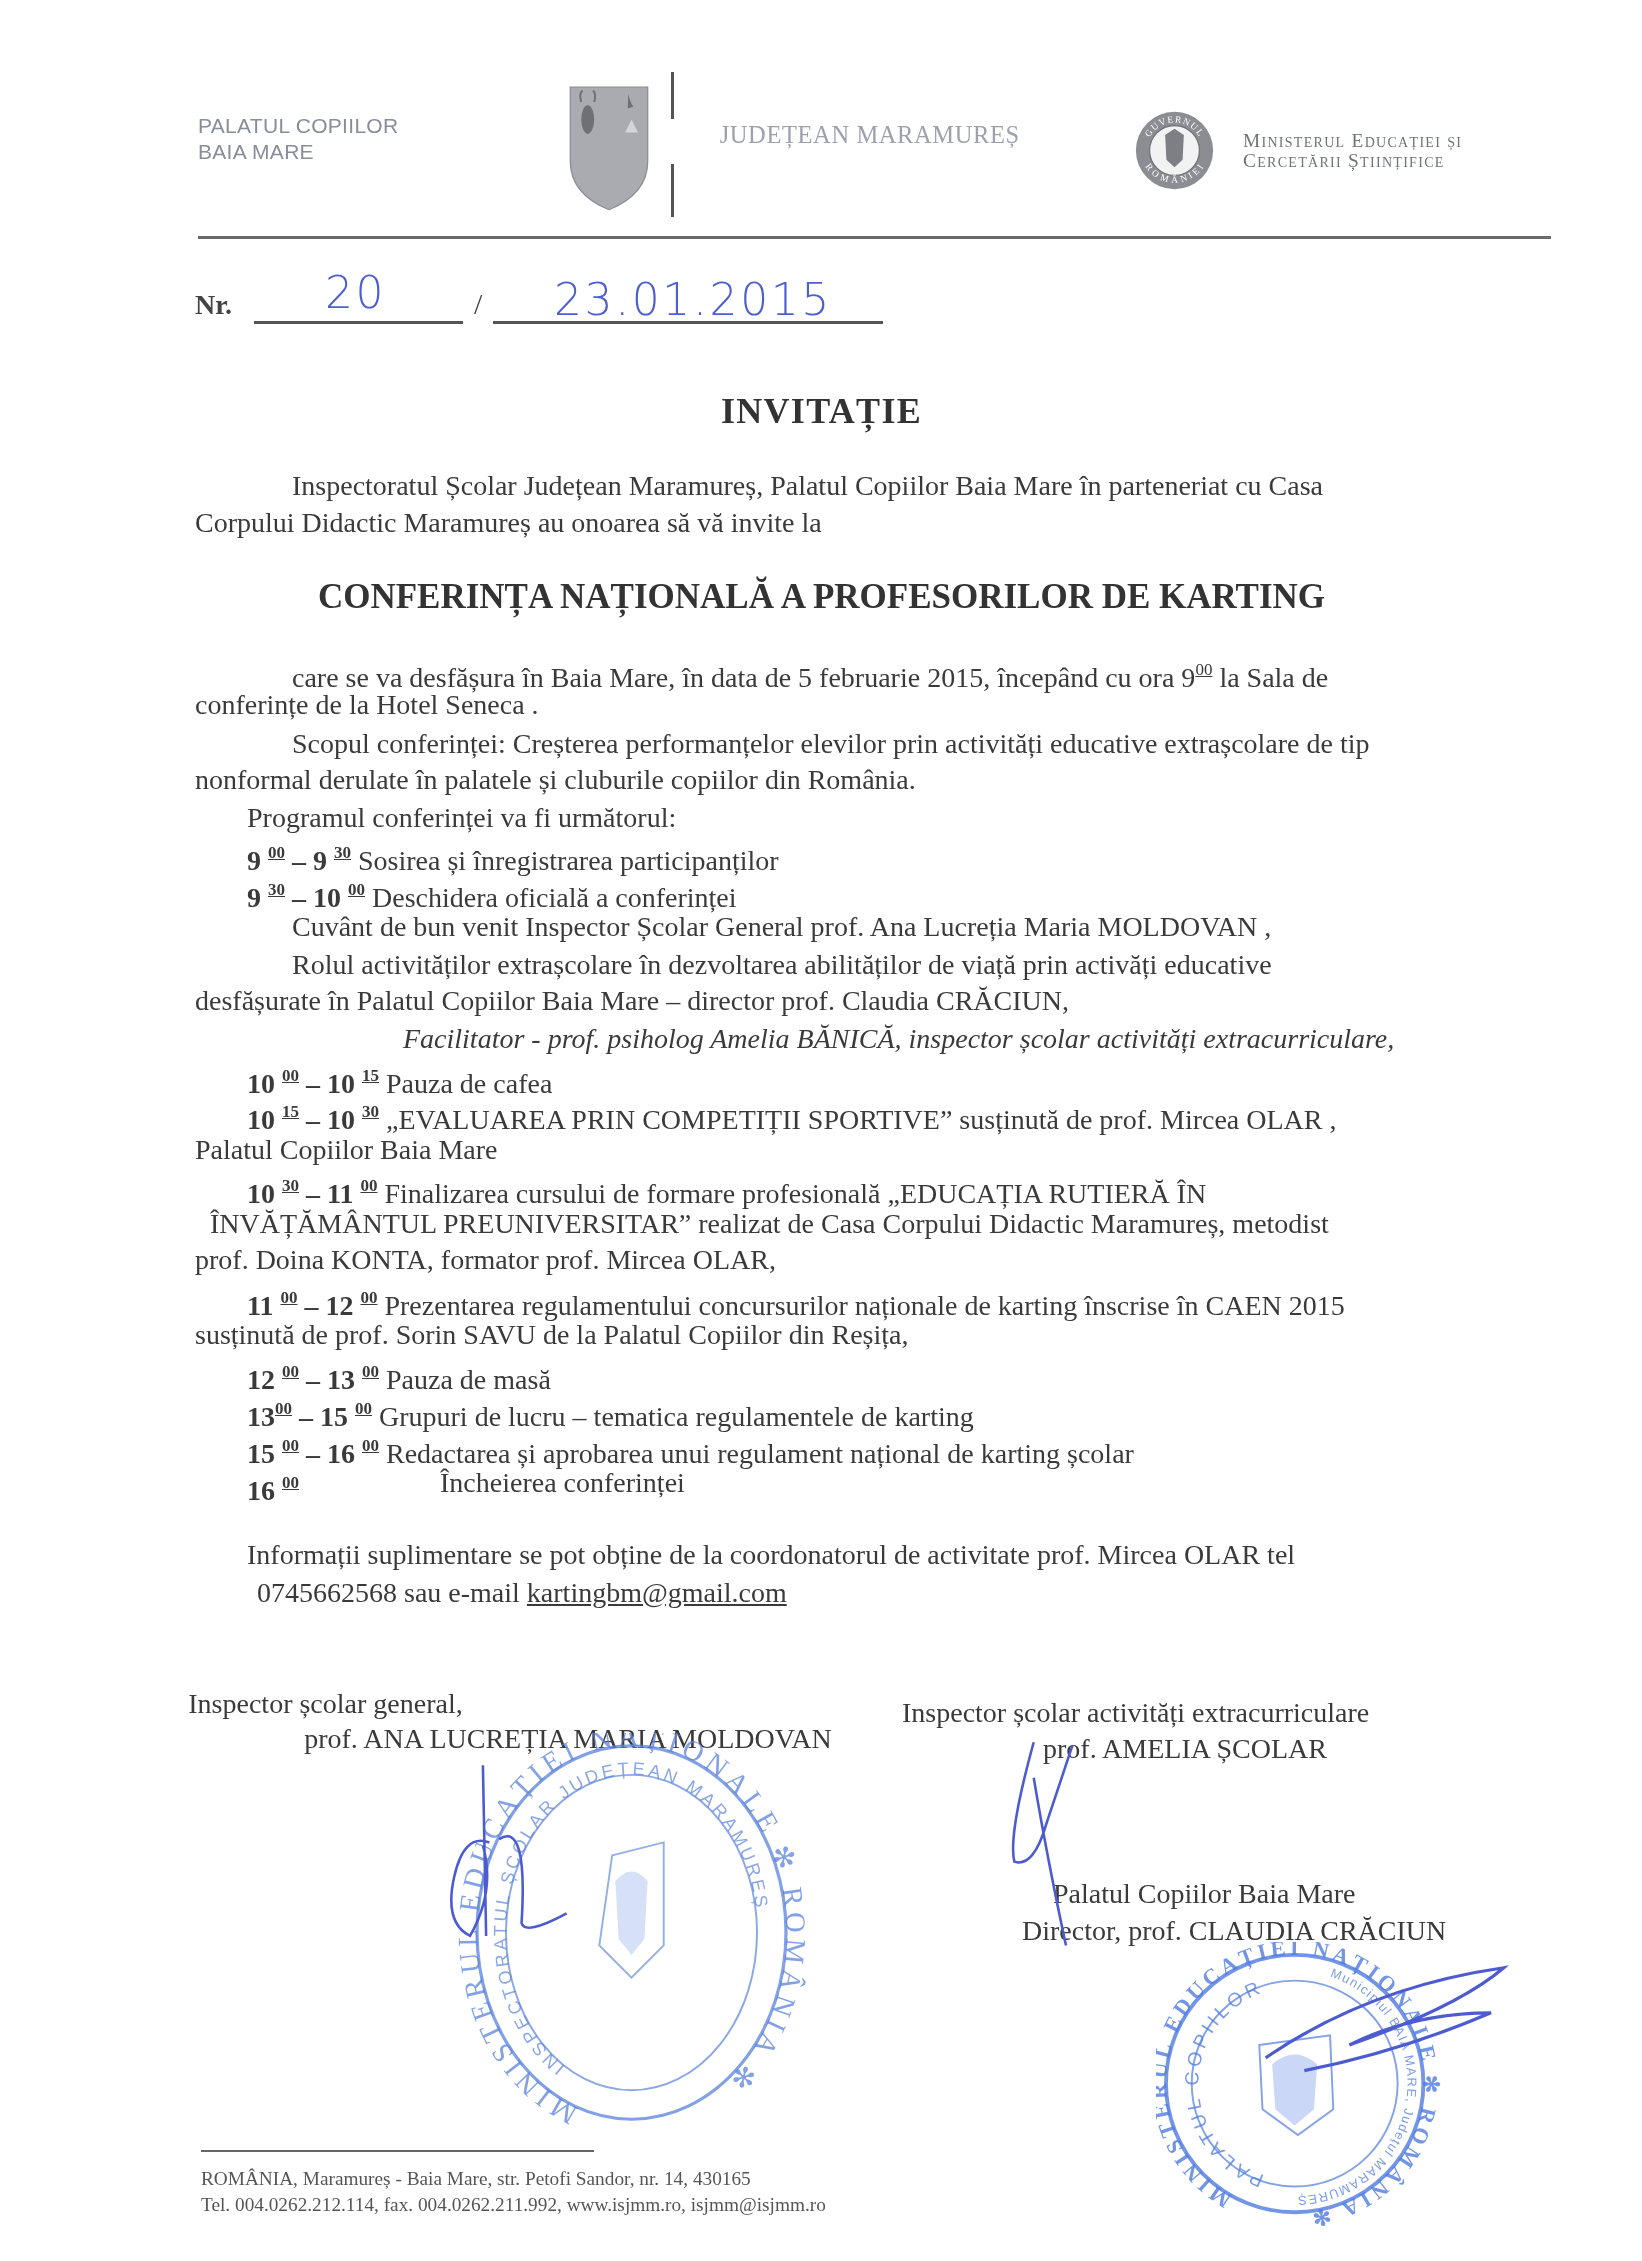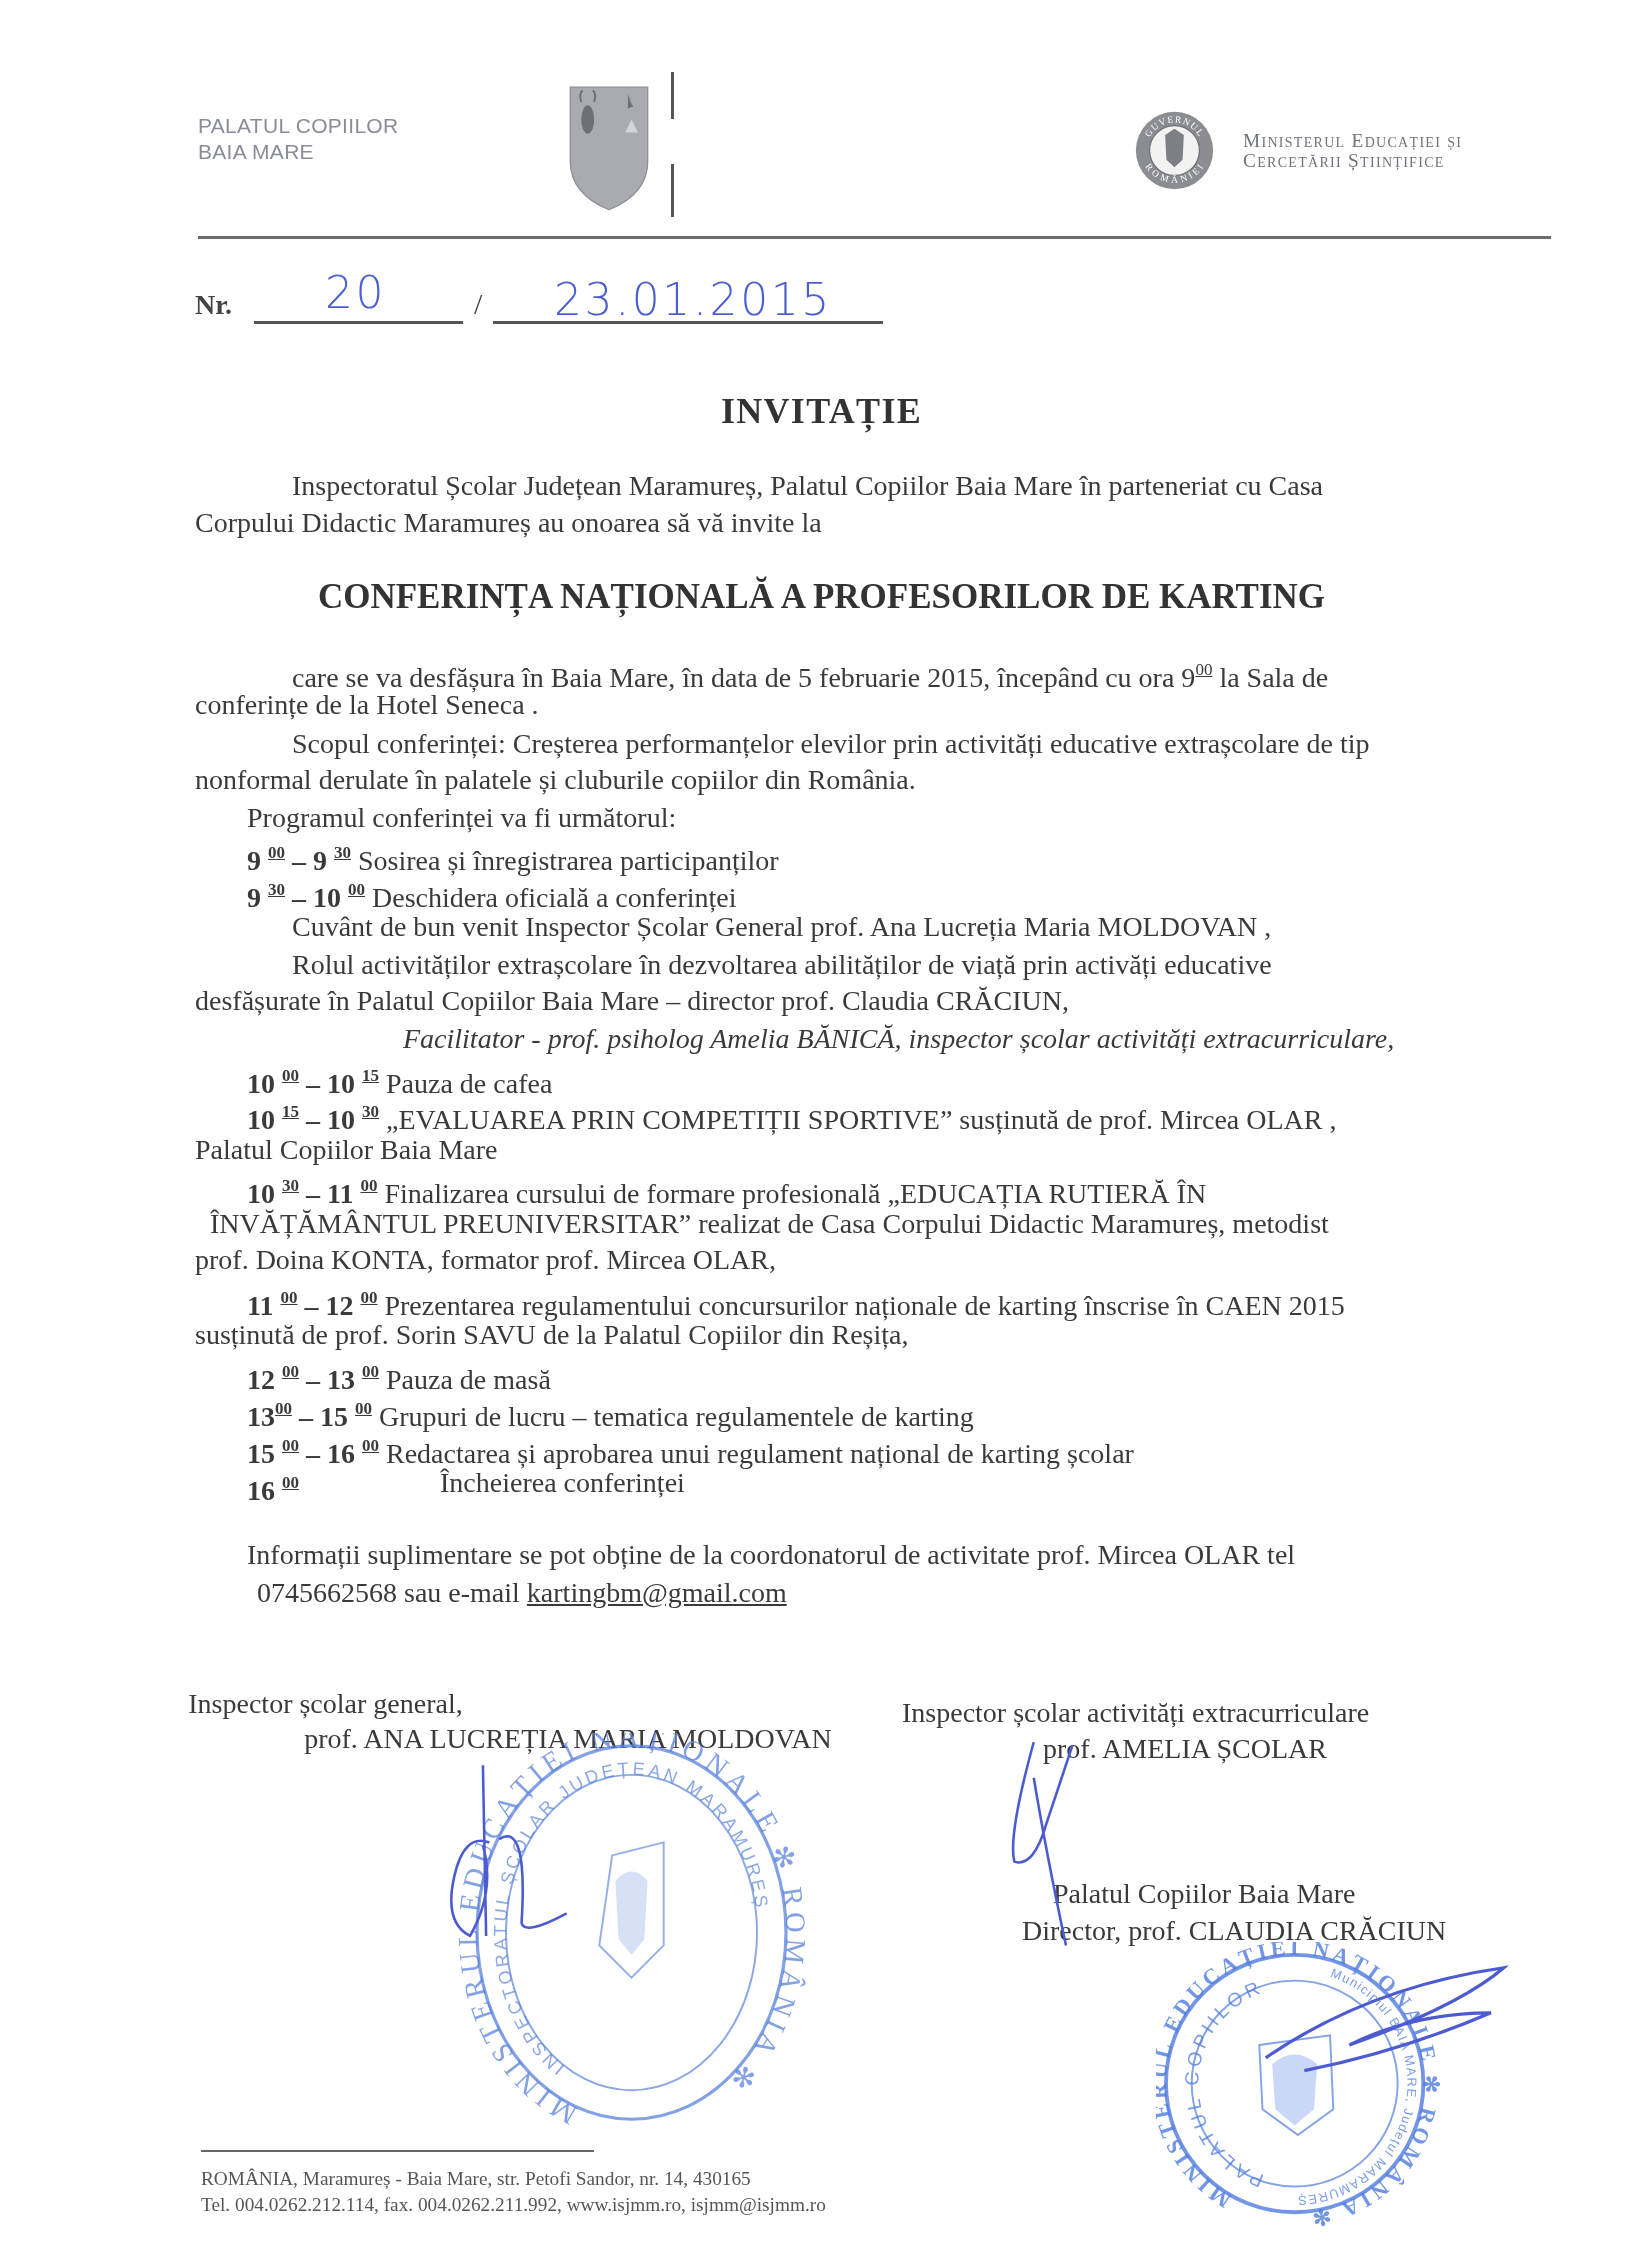--- a/index.html
+++ b/index.html
@@ -56,20 +56,21 @@
   <path d="M5 5 H125 V120 Q125 170 65 195 Q5 170 5 120 Z" fill="#a9abb1" stroke="#8c8e94" stroke-width="2"></path>
   <ellipse cx="32" cy="55" rx="10" ry="22" fill="#6e7076"></ellipse>
   <path d="M22 28 Q18 15 24 10 M42 28 Q46 15 40 10" stroke="#6e7076" stroke-width="3" fill="none"></path>
   <path d="M95 15 Q98 30 103 35 L94 38 Z" fill="#6e7076"></path>
   <path d="M90 75 L100 55 L110 75 Z" fill="#d4d5d9"></path>
 </svg>
 <div class="abs vbar"></div>
 <div class="abs vbar-gap"></div>
 
 <div class="abs hdr-isj">
+  <div style="padding-left:7.7px">JUDEȚEAN MARAMUREȘ</div>
 </div>
 
 <svg class="abs gov-seal" viewBox="0 0 130 130">
   <circle cx="65" cy="65" r="62" fill="#8b8d93"></circle>
   <circle cx="65" cy="65" r="40" fill="#f2f2f2" stroke="#6f7177" stroke-width="2"></circle>
   <path d="M50 40 L65 30 L80 40 L78 80 L65 92 L52 80 Z" fill="#7d7f85"></path>
   <defs>
     <path id="govTop" d="M20 65 A45 45 0 0 1 110 65"></path>
     <path id="govBot" d="M22 70 A44 44 0 0 0 108 70"></path>
   </defs>

